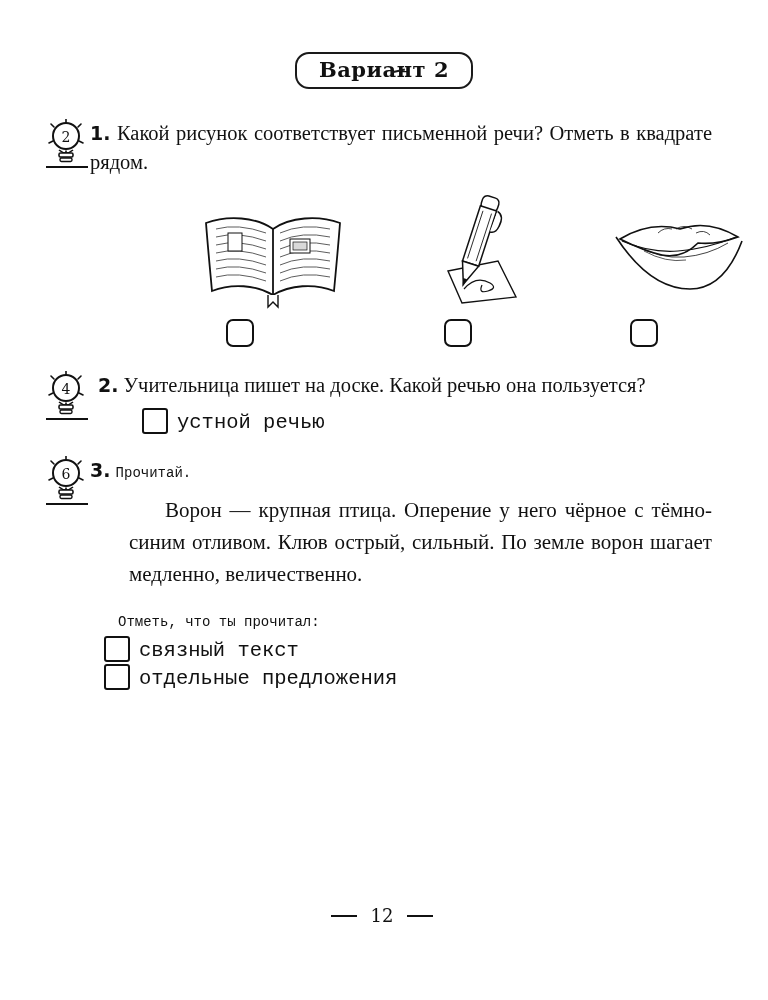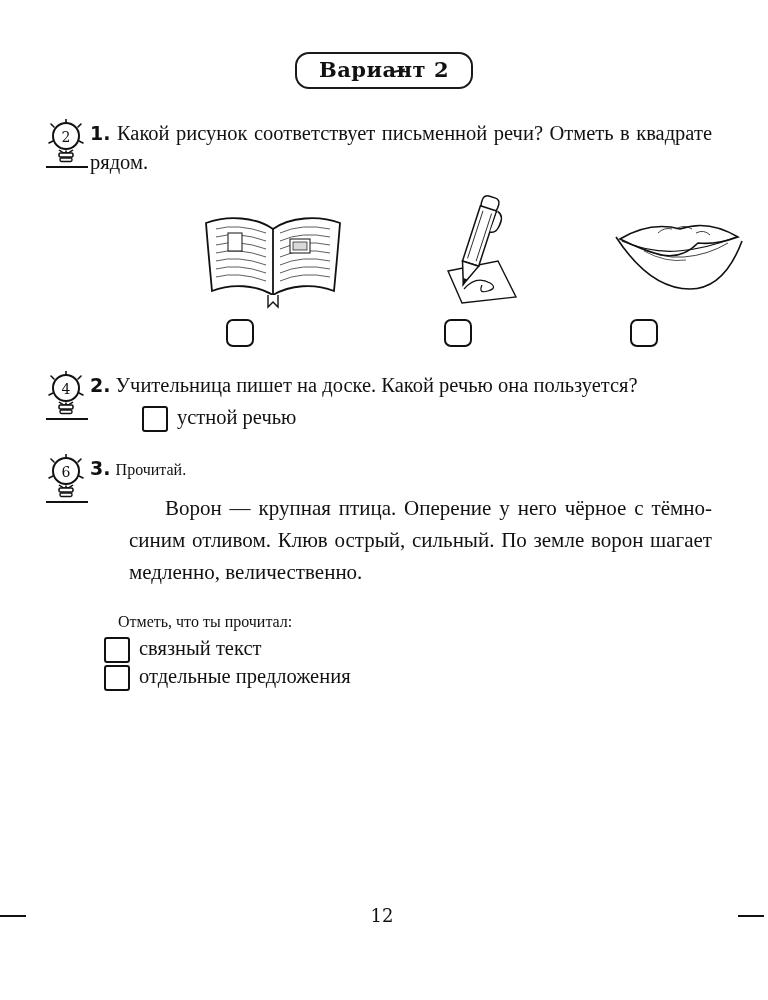--- a/index.html
+++ b/index.html
@@ -60,22 +60,22 @@
   .qnum {
     font-family: "DejaVu Sans", sans-serif;
     font-weight: bold;
     font-size: 19px;
   }
   .qtext {
     font-size: 20.5px;
     line-height: 1.42;
   }
   .sans {
-    font-family: Liberation Serif, serif;
-    font-size: 16px;
+    font-family: Liberation Mono, monospace;
+    font-size: 14px;
     line-height: 1.45;
   }
   .justify { text-align: justify; text-align-last: left; }
 
   
   .bulb {
     position: absolute;
     left: -12px;
     top: 0px;
     width: 46px;
@@ -99,22 +99,23 @@
   .cbox-sq {
     width: 26px; height: 26px;
     border: 2px solid #111;
     border-radius: 3px;
     display: inline-block;
     vertical-align: -5px;
     margin-right: 9px;
   }
   .row-opt {
     display: flex;
-    align-items: flex-start;
+    align-items: flex-end;
     margin: 2px 0 2px 0;
+    font-family: Liberation Mono, monospace;
   }
   .row-opt .lbl {
     font-size: 20.5px;
   }
 
   .para {
     font-size: 21px;
     line-height: 1.52;
     text-align: justify;
     text-align-last: left;
@@ -123,21 +124,21 @@
   }
   .indent { text-indent: 36px; }
 
   
   .footer {
     position: absolute;
     left: 0; right: 4px;
     bottom: 74px;
     display: flex;
     align-items: center;
-    justify-content: space-between;
+    justify-content: center;
     gap: 14px;
     font-family: "DejaVu Serif", serif;
     font-size: 18px;
   }
   .dash {
     width: 26px; height: 2px; background: #111; display: inline-block;
   }
 </style>
 </head>
 <body>
@@ -234,21 +235,21 @@
         <path d="M22 4 L22 0 M34 8 L37 5 M35 22 L39 24 M10 8 L7 5 M9 22 L5 24 M22 32 L22 35" stroke="#111" stroke-width="1.6" stroke-linecap="round" fill="none"></path>
         <path d="M15 31 q7 6 14 0" stroke="#111" stroke-width="1.6" fill="none"></path>
         <rect x="15" y="34" width="14" height="4" rx="1.4" fill="#fff" stroke="#111" stroke-width="1.6"></rect>
         <rect x="16" y="39" width="12" height="3.5" rx="1.4" fill="#fff" stroke="#111" stroke-width="1.4"></rect>
         <line x1="2" y1="48" x2="44" y2="48" stroke="#111" stroke-width="2"></line>
         <text x="22" y="23" text-anchor="middle" font-family="DejaVu Serif, serif" font-size="14" fill="#111">4</text>
       </svg>
     </div>
 
     <div class="task-body">
-      <p class="qtext justify" style="margin:0;">
+      <p class="qtext justify" style="margin:8px;">
         <span class="qnum">2.</span>
         <span>Учительница пишет на доске. Какой речью она пользуется?</span>
       </p>
 
       <div style="margin-left:52px; margin-top:6px;">
         <div class="row-opt">
           <span class="cbox-sq"></span>
           <span class="lbl">устной речью</span>
         </div>
       </div>

